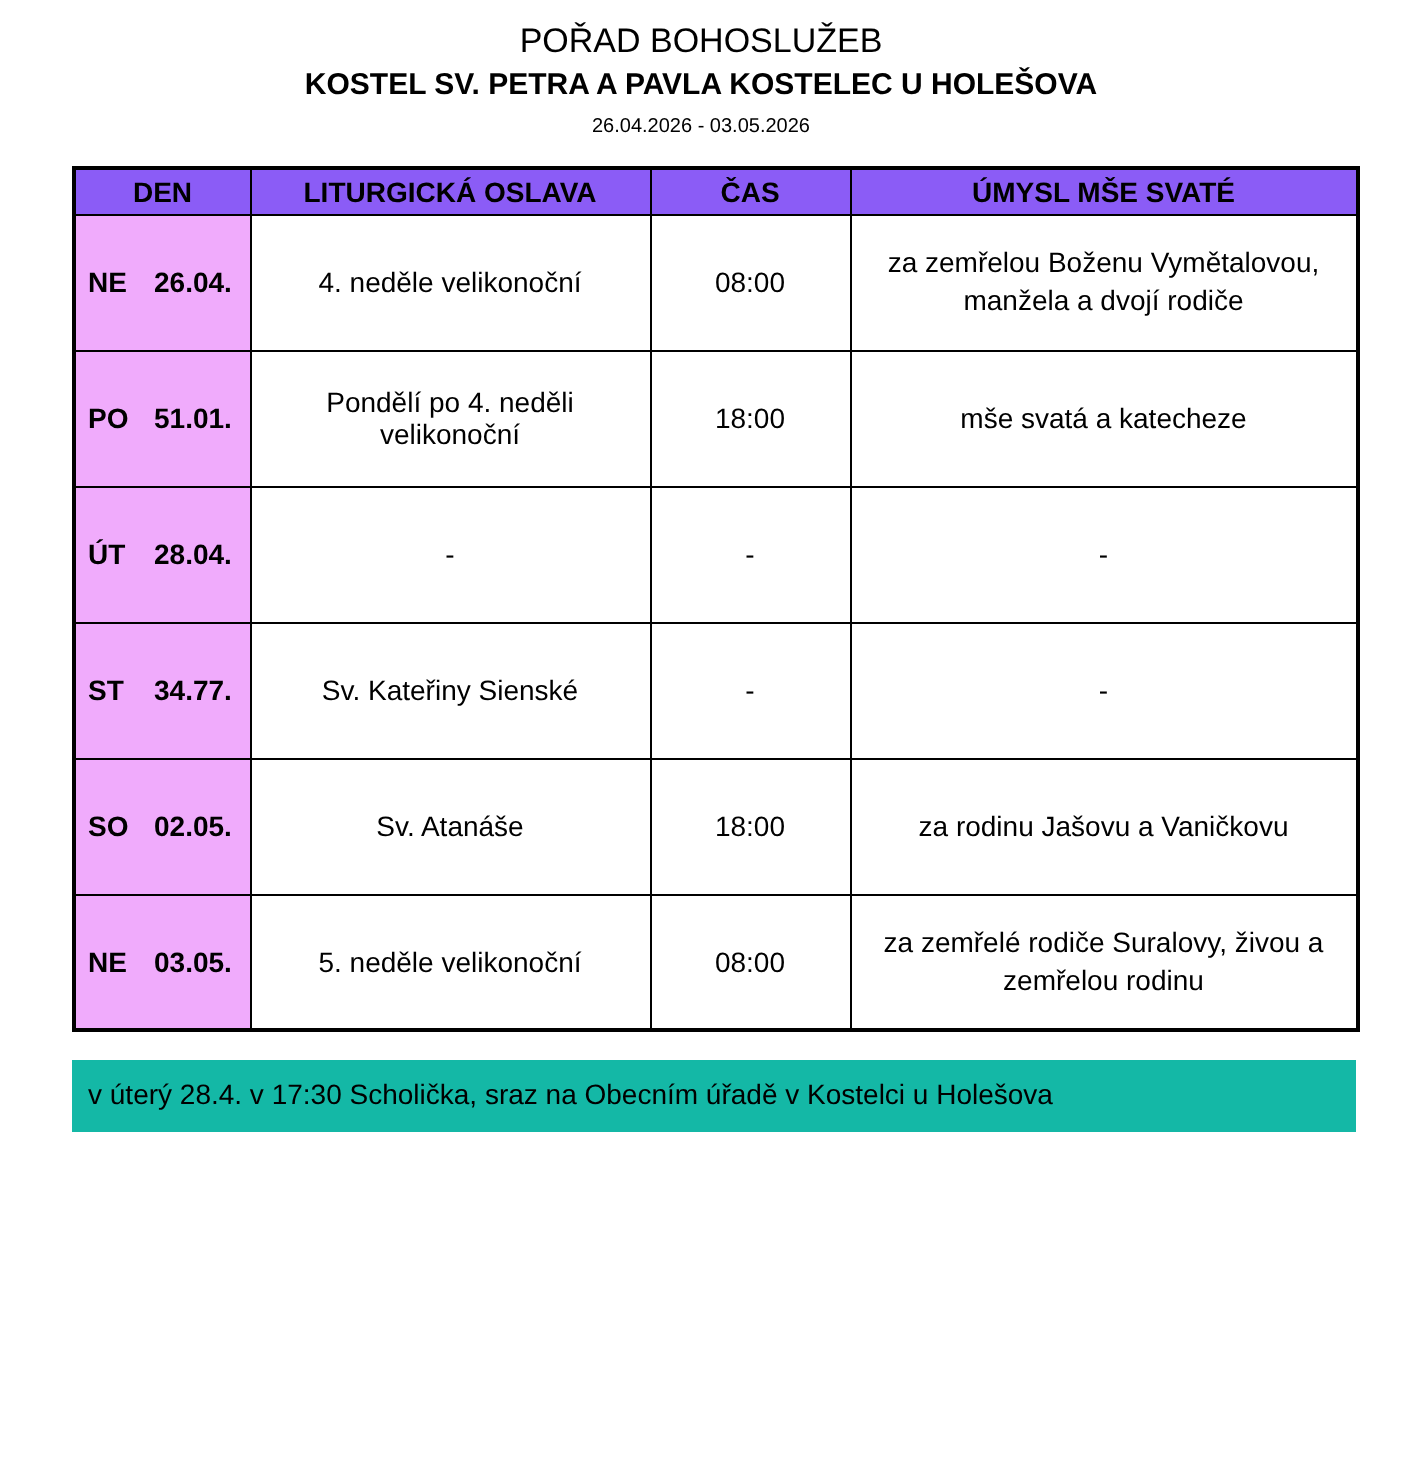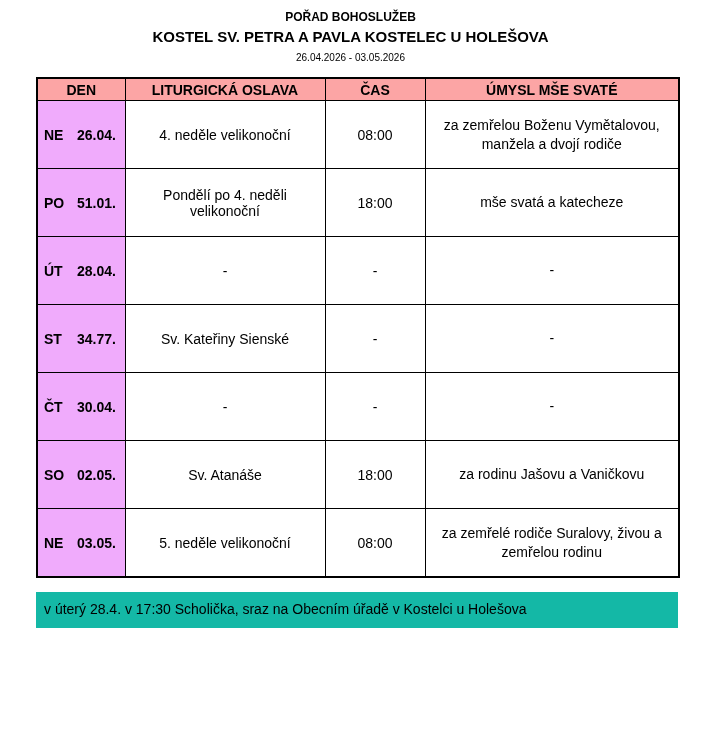--- a/index.html
+++ b/index.html
@@ -14,22 +14,22 @@
     width: 701px;
     height: 732px;
     background: #ffffff;
     overflow: hidden;
   }
   .doc-header {
     text-align: center;
     padding-top: 10px;
   }
   .doc-title {
-    font-size: 12px;
-    font-weight: bold;
+    font-size: 17px;
+    font-weight: normal;
     line-height: 1.25;
   }
   .doc-subtitle {
     font-size: 15px;
     font-weight: bold;
     line-height: 1.25;
     margin-top: 3px;
   }
   .doc-daterange {
     font-size: 10px;
@@ -43,21 +43,21 @@
     border: 2px solid #000000;
   }
   table.schedule th,
   table.schedule td {
     border: 1px solid #000000;
     font-size: 14px;
     vertical-align: middle;
     padding: 2px 6px;
   }
   table.schedule thead th {
-    background: #fca5a5;
+    background: #8b5cf6;
     font-weight: bold;
     text-align: center;
     height: 23px;
     padding: 2px 4px;
   }
   table.schedule tbody tr {
     height: 68px;
   }
   td.den-cell {
     background: #f0abfc;
@@ -138,26 +138,20 @@
         <td class="time-cell">-</td>
         <td class="intention-cell">-</td>
       </tr>
       <tr>
         <td class="den-cell"><span class="day-abbr">ST</span><span>34.77.</span></td>
         <td class="feast-cell">Sv. Kateřiny Sienské</td>
         <td class="time-cell">-</td>
         <td class="intention-cell">-</td>
       </tr>
       <tr>
-        <td class="den-cell"><span class="day-abbr">ČT</span><span>30.04.</span></td>
-        <td class="feast-cell">-</td>
-        <td class="time-cell">-</td>
-        <td class="intention-cell">-</td>
-      </tr>
-      <tr>
         <td class="den-cell"><span class="day-abbr">SO</span><span>02.05.</span></td>
         <td class="feast-cell">Sv. Atanáše</td>
         <td class="time-cell">18:00</td>
         <td class="intention-cell">za rodinu Jašovu a Vaničkovu</td>
       </tr>
       <tr>
         <td class="den-cell"><span class="day-abbr">NE</span><span>03.05.</span></td>
         <td class="feast-cell">5. neděle velikonoční</td>
         <td class="time-cell">08:00</td>
         <td class="intention-cell">za zemřelé rodiče Suralovy, živou a zemřelou rodinu</td>

